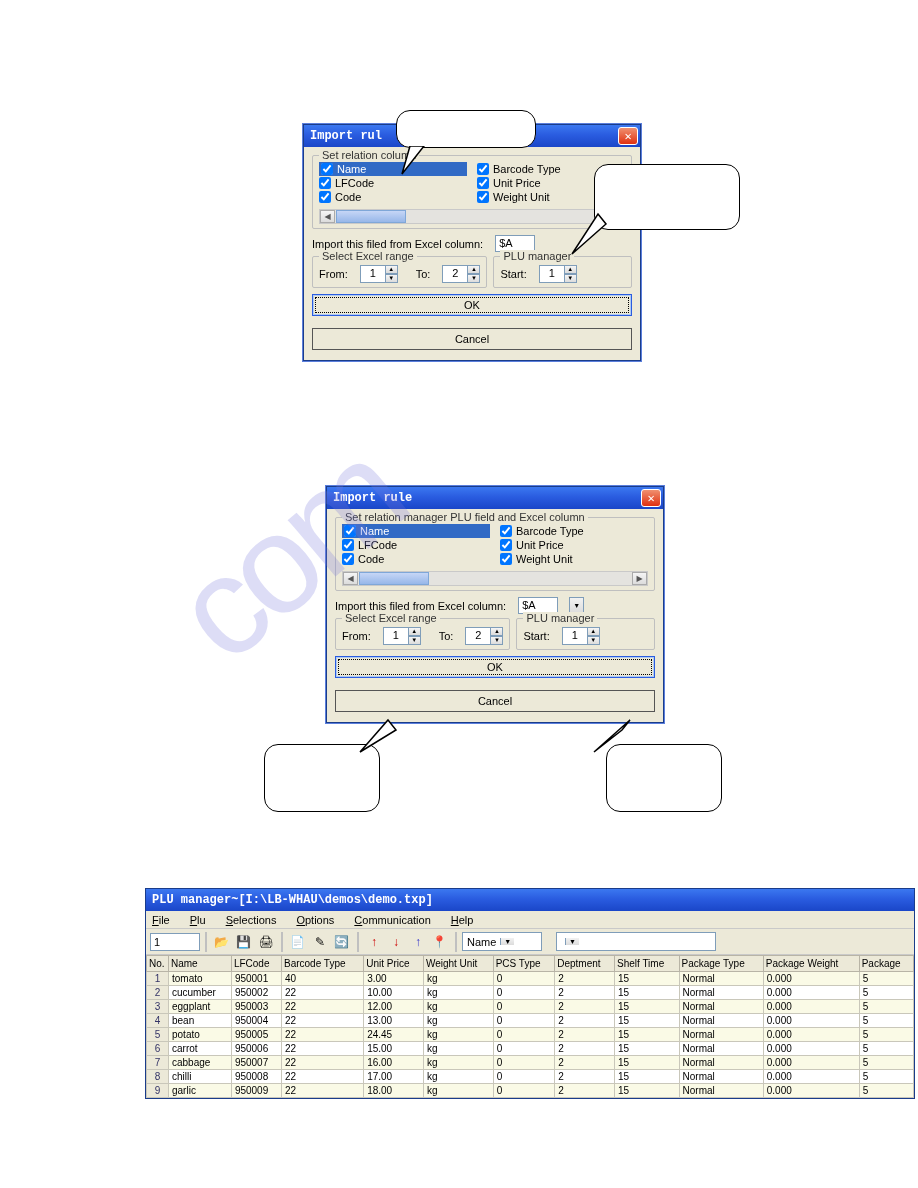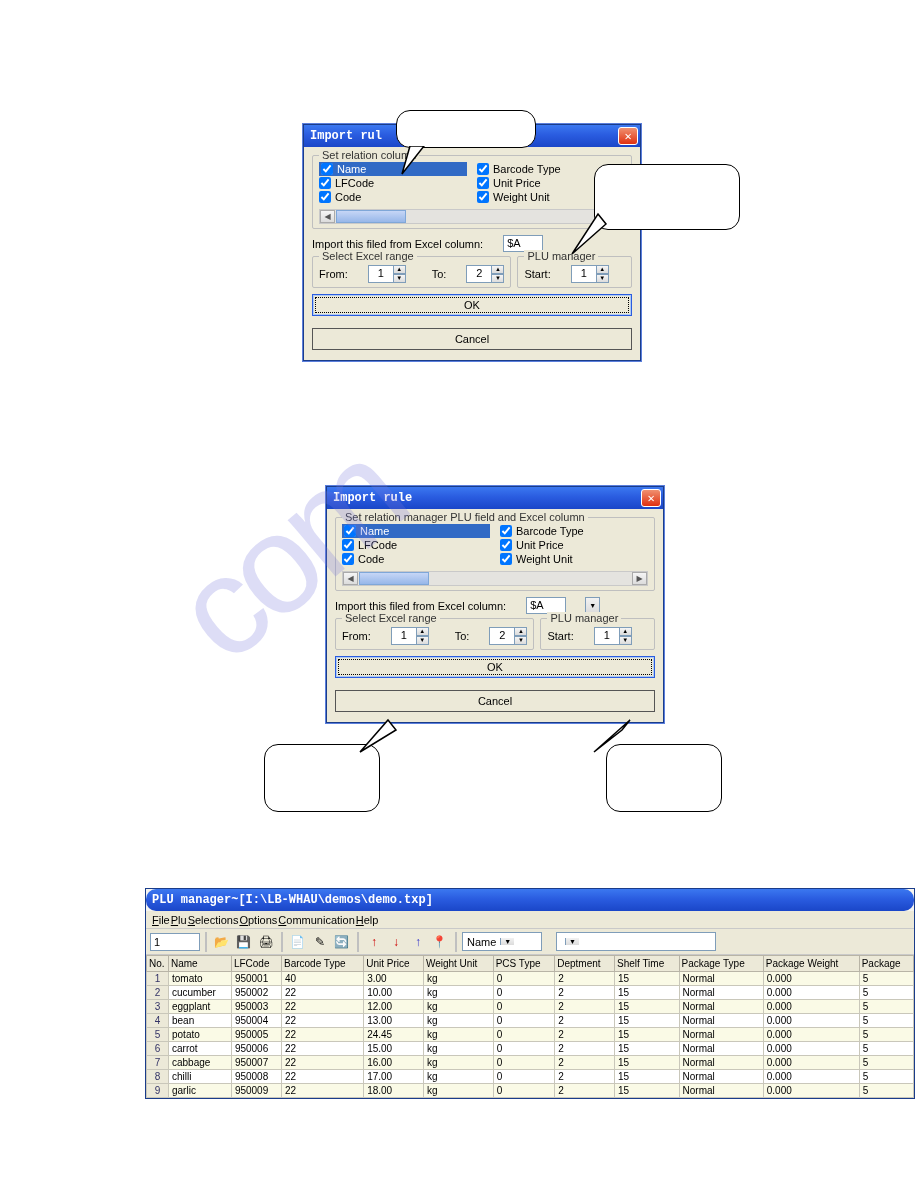--- a/index.html
+++ b/index.html
@@ -18,41 +18,41 @@
   .group-inner { display: flex; flex-direction: column; gap: 2px; }
   .two-col { display: grid; grid-template-columns: 1fr 1fr; gap: 0 10px; }
   .chk { display: flex; align-items: center; gap: 4px; font-size: 11px; padding: 1px 0; }
   .chk input { width: 12px; height: 12px; }
   .chk.sel { background: #316ac5; color: #fff; padding-left: 2px; padding-right: 2px; }
   .hscrollbar { height: 15px; margin-top: 3px; display: flex; border: 1px solid #c9c9c9; background: #e4e3df; }
   .hs-arrow { width: 15px; height: 100%; background: linear-gradient(#f5f5f5,#dcdcdc); border: 1px solid #aaa; display: flex; align-items: center; justify-content: center; font-size: 8px; color: #555; }
   .hs-thumb { width: 70px; height: 100%; background: linear-gradient(#c6d6f6,#97b7e9); border: 1px solid #7fa7d8; margin-left: 1px; }
   .hs-track { flex: 1; }
 
-  .row-inline { display: flex; align-items: center; gap: 20px; font-size: 11px; margin: 4px 0; }
+  .row-inline { display: flex; align-items: center; gap: 12px; font-size: 11px; margin: 4px 0; }
   .txtbox { background: #fff; border: 1px solid #7f9db9; padding: 1px 3px; font-size: 11px; height: 17px; }
   .txtbox.dd { width: 40px; }
   .dd-btn { width: 15px; height: 17px; border: 1px solid #7f9db9; background: linear-gradient(#f2f2f2,#dcdcdc); display: inline-flex; align-items: center; justify-content: center; font-size: 7px; margin-left: -1px; }
   .two-groups { display: flex; gap: 6px; }
   .two-groups .groupbox { flex: 1; margin-bottom: 0; }
   .spin { display: inline-flex; align-items: center; }
   .spinbox { width: 26px; height: 18px; border: 1px solid #7f9db9; background: #fff; text-align: center; font-size: 11px; padding: 1px 2px; }
   .spinbtns { display: inline-flex; flex-direction: column; height: 18px; margin-left: -1px; }
   .spinbtns div { width: 13px; height: 9px; border: 1px solid #7f9db9; background: linear-gradient(#f5f5f5,#dcdcdc); font-size: 6px; line-height: 6px; text-align: center; }
   .btnrow { display: flex; justify-content: center; gap: 12px; padding: 6px 0 2px 0; flex-direction: column; }
   .winbtn { min-width: 64px; height: 22px; border: 1px solid #555; background: #ece9d8; font-size: 11px; cursor: pointer; }
   .winbtn.focus { outline: 1px dotted #000; outline-offset: -4px; border: 1px solid #2a5ce0; box-shadow: inset 0 0 0 1px #aecaf2; }
 
   
   .callout { position: absolute; background: #fff; border: 1.5px solid #000; border-radius: 14px; z-index: 20; }
 
   
   .app { position: absolute; left: 145px; top: 888px; width: 770px; border: 1px solid #1a3c8a; background: #f5f4f0; }
-  .app .titlebar { font-family: "Courier New", monospace; font-weight: bold; border-radius: 10px; }
-  .menubar { height: 18px; background: #ece9d8; display: flex; align-items: center; padding-left: 6px; gap: 1px; font-size: 11px; border-bottom: 1px solid #c9c9c9; }
+  .app .titlebar { font-family: "Courier New", monospace; font-weight: bold; }
+  .menubar { height: 18px; background: #ece9d8; display: flex; align-items: center; padding-left: 6px; gap: 20px; font-size: 11px; border-bottom: 1px solid #c9c9c9; }
   .menubar span u { text-decoration: underline; }
   .toolbar { height: 26px; background: #ece9d8; display: flex; align-items: center; padding: 0 4px; gap: 2px; border-bottom: 1px solid #c9c9c9; }
   .tb-num { width: 50px; height: 18px; border: 1px solid #7f9db9; background: #fff; padding: 1px 3px; font-size: 11px; }
   .tb-sep { width: 2px; height: 20px; background: #c0c0c0; margin: 0 3px; }
   .tb-btn { width: 20px; height: 20px; display: flex; align-items: center; justify-content: center; font-size: 12px; }
   .tb-arrow-red { color: #c00; font-weight: bold; }
   .tb-arrow-blue { color: #33c; font-weight: bold; }
   .tb-dd { display: inline-flex; align-items: center; border: 1px solid #7f9db9; background: #fff; height: 19px; }
   .tb-dd span { padding: 0 4px; font-size: 11px; }
   .tb-dd .arr { background: linear-gradient(#f2f2f2,#dcdcdc); border-left: 1px solid #7f9db9; padding: 0 3px; font-size: 7px; }

